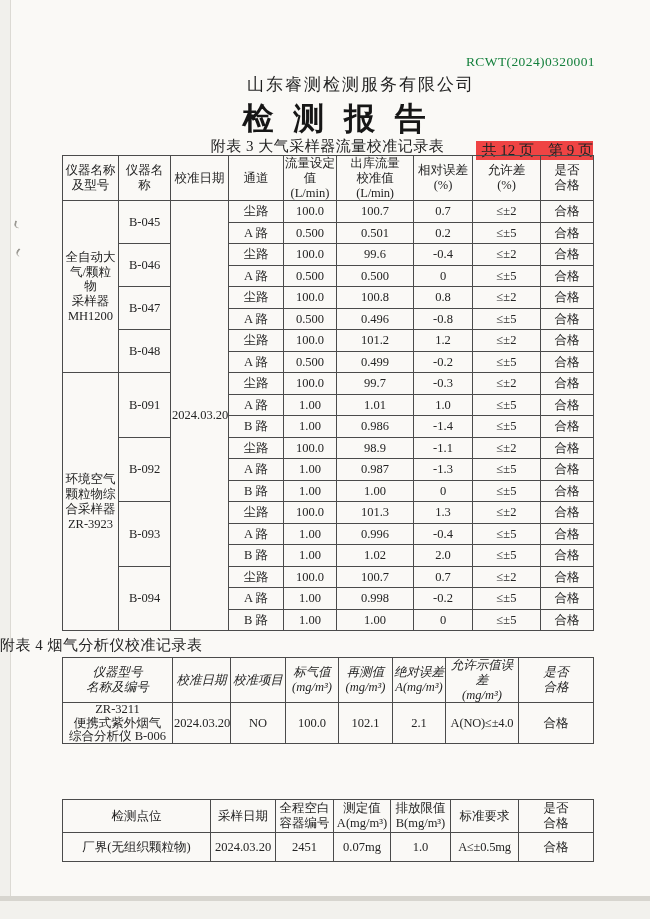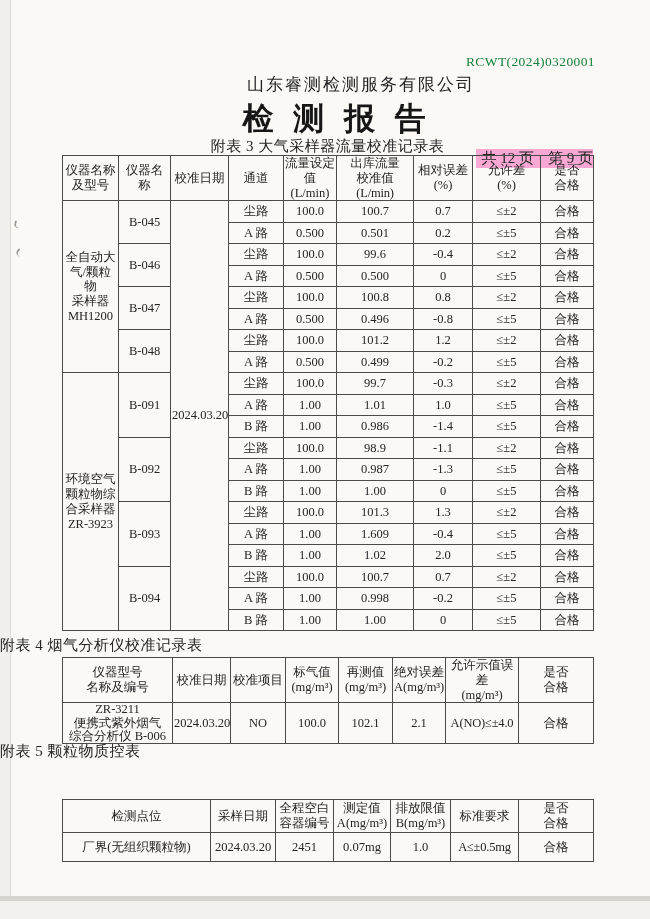--- a/index.html
+++ b/index.html
@@ -16,39 +16,39 @@
   .scan-mark { position:absolute; width:6px; height:7px; border-left:2px solid #9a9892; border-bottom:1px solid #b4b2ac; border-radius:0 0 0 70%; }
   .m1 { left:14px; top:221px; transform:rotate(18deg); }
   .m2 { left:16px; top:249px; transform:rotate(40deg); }
 
   .doc-number { position:absolute; top:54px; right:55px; font-size:13.5px; letter-spacing:.4px; color:#15803d; }
   .company    { position:absolute; top:73px; left:0; width:100%; text-align:center; font-size:17px; letter-spacing:2px; color:#1f1f1f;margin-left:36px; }
   .title      { position:absolute; top:98px; left:12px; width:100%; text-align:center; font-size:31px; font-weight:bold; letter-spacing:6px; color:#161616; }
 
   .cap-row3 { position:absolute; top:137px; left:62px; width:531px; height:18px; font-size:15px; }
   .cap-row3 .cap { position:absolute; left:0; width:100%; text-align:center; letter-spacing:.5px; }
-  .cap-row3 .pages { position:absolute; right:0; top:12px; white-space:nowrap; background:#f9a8d4; padding-left:6px; }
+  .cap-row3 .pages { position:absolute; right:0; top:4px; white-space:nowrap; background:#ef4444; padding-left:6px; }
   .cap-row3 .pages span + span { margin-left:14px; }
   .cap-center { position:absolute; left:0; width:100%; text-align:left; font-size:15px; letter-spacing:.5px; }
   .cap4 { top:636px; }
   .cap5 { top:742px; }
 
   table.t { border-collapse:collapse; table-layout:fixed; position:absolute; left:62px; background:transparent; }
   .t th, .t td {
     border:1px solid #4b4b4b; font-weight:normal; text-align:center; vertical-align:middle;
     font-size:12.5px; color:#242424; padding:0 1px; line-height:1.18;
     overflow:visible;
   }
   .ml { white-space:pre-line; }
   .nowrap { white-space:nowrap; }
   .t3 { top:155px; width:531px; }
   .t3 thead tr { height:41px; }
   .t3 tbody tr { height:21.5px; }
   .t4 { top:657px; width:531px; }
-  .t4 thead tr { height:42px; }
+  .t4 thead tr { height:42px;font-style:italic; }
   .t4 tbody tr { height:41px; }
   .t4 tbody td { line-height:1.06;margin-left:40px; }
   .t5 { top:761px; width:531px;margin-top:38px; }
   .t5 thead tr { height:33px; }
   .t5 tbody tr { height:29px; }
   .small { font-size:12px; letter-spacing:-0.2px; }
 </style>
 </head>
 <body>
 
@@ -236,21 +236,21 @@
           <td>尘路</td>
           <td>100.0</td>
           <td>101.3</td>
           <td>1.3</td>
           <td>≤±2</td>
           <td>合格</td>
         </tr>
       <tr>
           <td>A 路</td>
           <td>1.00</td>
-          <td>1.609</td>
+          <td>0.996</td>
           <td>-0.4</td>
           <td>≤±5</td>
           <td>合格</td>
         </tr>
       <tr>
           <td>B 路</td>
           <td>1.00</td>
           <td>1.02</td>
           <td>2.0</td>
           <td>≤±5</td>
@@ -324,21 +324,20 @@
         <td>NO</td>
         <td>100.0</td>
         <td>102.1</td>
         <td>2.1</td>
         <td class="small nowrap">A(NO)≤±4.0</td>
         <td>合格</td>
       </tr>
     </tbody>
   </table>
 
-  <div class="cap-center cap5">附表 5  颗粒物质控表</div>
 
   <table class="t t5">
     <colgroup>
       <col style="width:148px">
         <col style="width:65px">
         <col style="width:58px">
         <col style="width:57px">
       <col style="width:60px">
         <col style="width:68px">
         <col style="width:75px">

